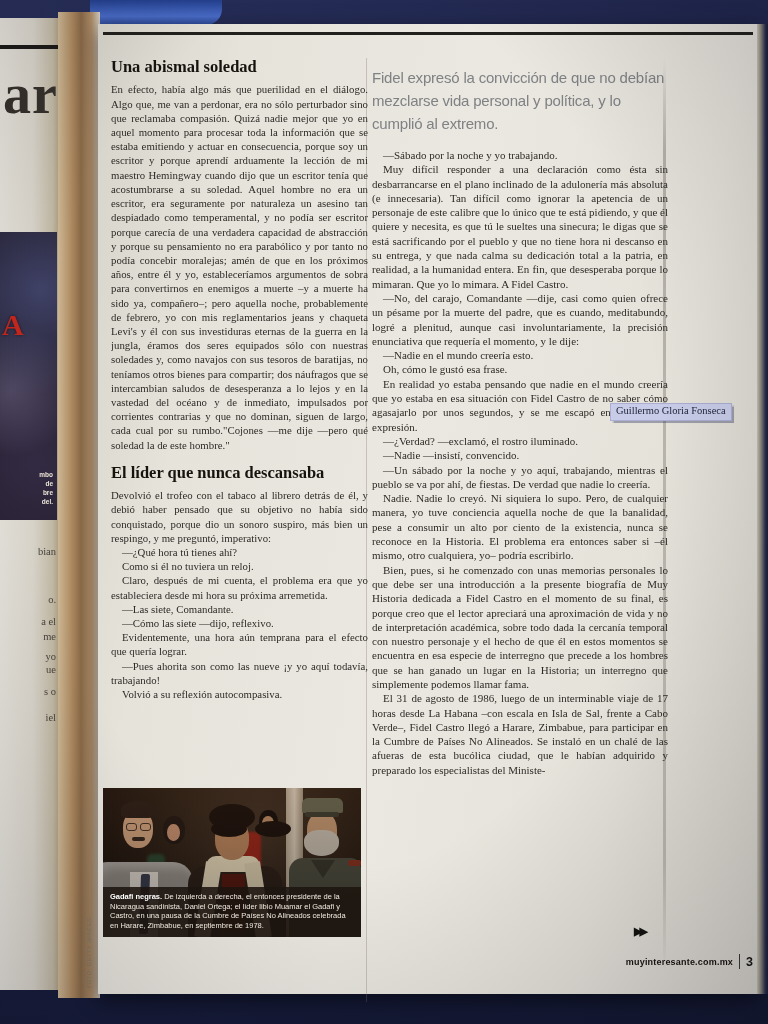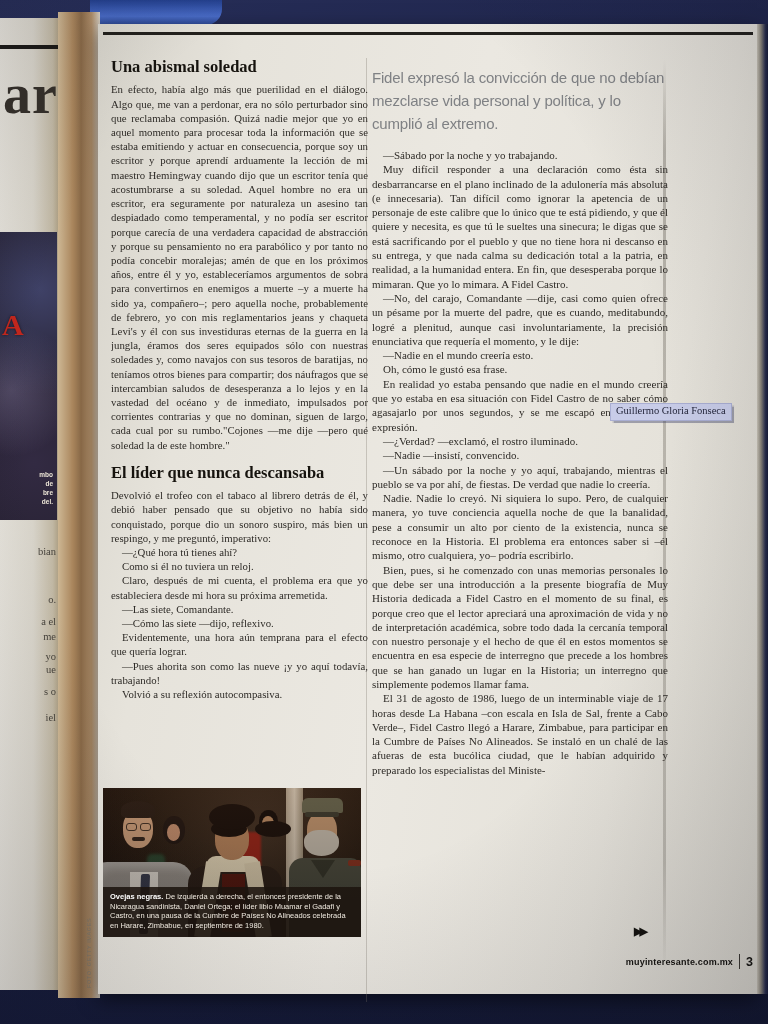--- a/index.html
+++ b/index.html
@@ -237,21 +237,21 @@
       <div class="castro-uniform"></div>
       <div class="castro-collar"></div>
       <div class="castro-epaulette"></div>
       <div class="castro-head"></div>
       <div class="castro-beard"></div>
       <div class="castro-cap"></div>
       <div class="castro-visor"></div>
 
       <div class="photo-tint"></div>
       <div class="photo-caption">
-        <span class="lead">Ovejas negras.</span><span> De izquierda a derecha, el entonces presidente de la Nicaragua sandinista, Daniel Ortega; el líder libio Muamar el Gadafi y Castro, en una pausa de la Cumbre de Países No Alineados celebrada en Harare, Zimbabue, en septiembre de 1980.</span>
+        <span class="lead">Gadafi negras.</span><span> De izquierda a derecha, el entonces presidente de la Nicaragua sandinista, Daniel Ortega; el líder libio Muamar el Gadafi y Castro, en una pausa de la Cumbre de Países No Alineados celebrada en Harare, Zimbabue, en septiembre de 1978.</span>
       </div>
     </div>
 
     <div class="footer">
       <span class="footer-url">muyinteresante.com.mx</span>
       <span class="footer-div"></span>
       <span class="footer-num">3</span>
     </div>
   </div>
 

